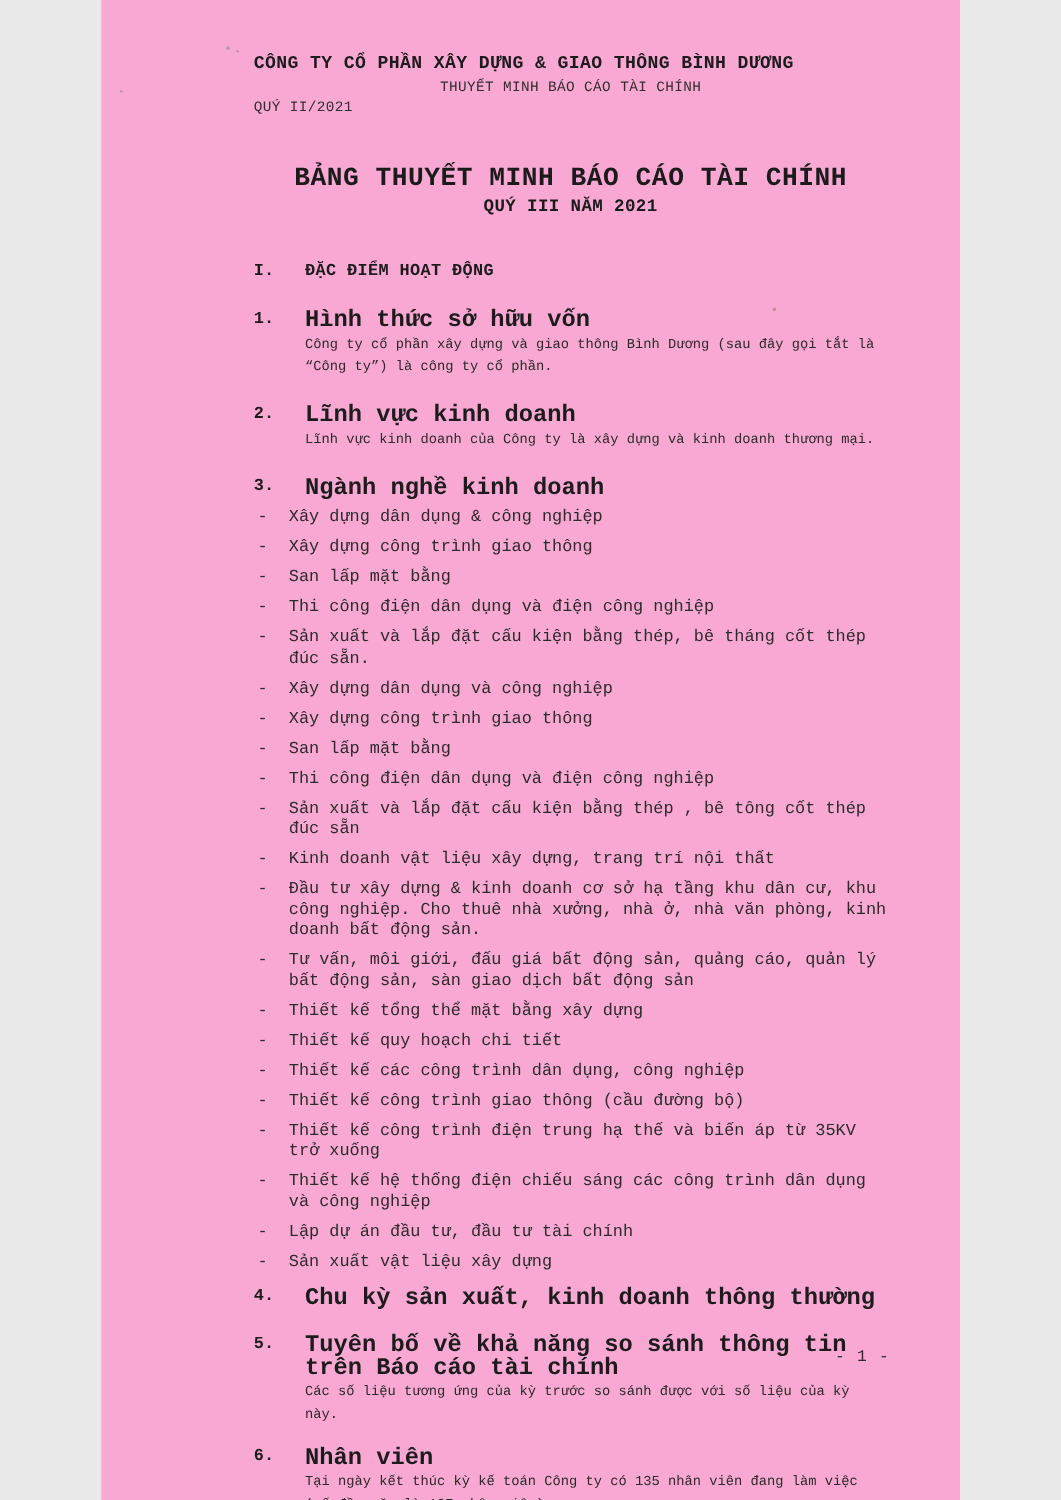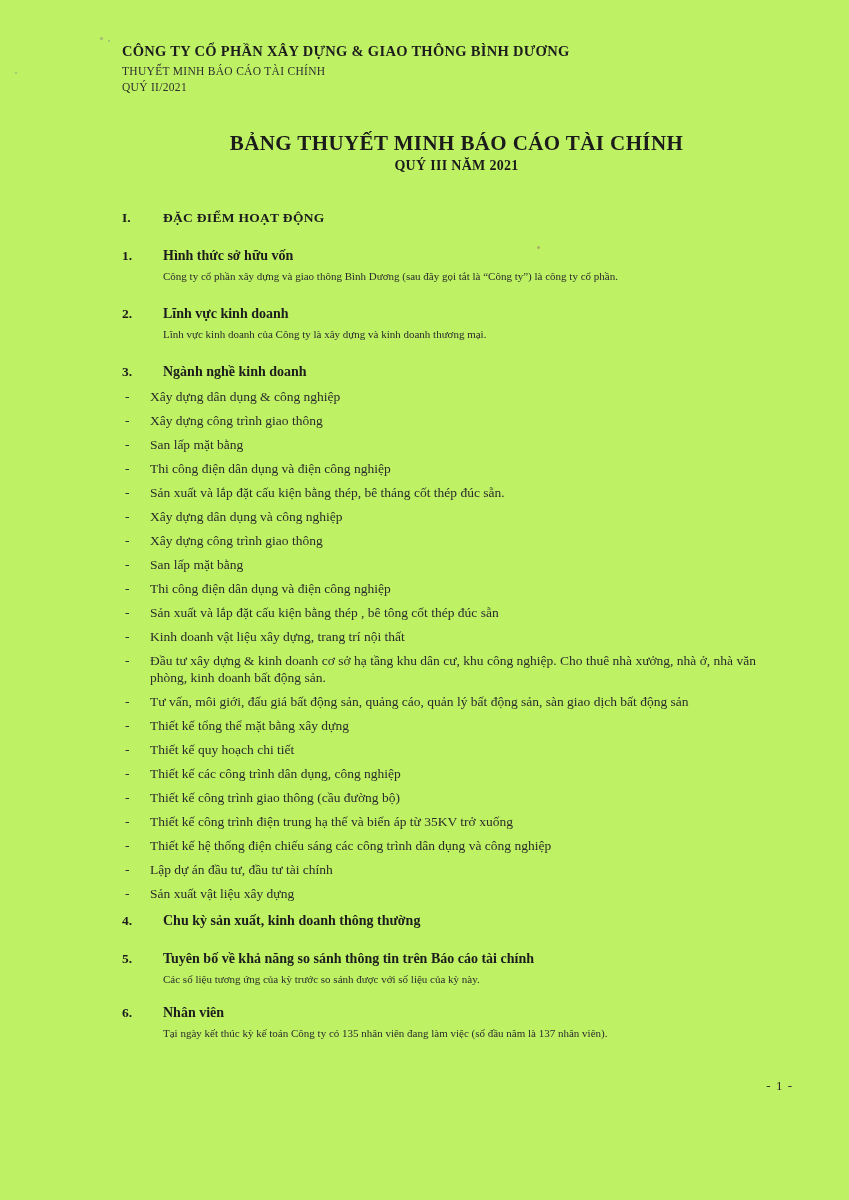--- a/index.html
+++ b/index.html
@@ -1,23 +1,23 @@
 <!DOCTYPE html>
 <html><head>
 <meta charset="utf-8">
 <style>
   * { box-sizing: border-box; margin: 0; padding: 0; }
   html, body { background: #e9e9e9; }
   .page {
     position: relative;
-    width: 849px;
+    width: 687px;
     height: 1200px;
     margin: 0 auto;
-    background: #bef264;
-    font-family: Liberation Serif, serif;
+    background: #f9a8d4;
+    font-family: Liberation Mono, monospace;
     color: #2b2b2b;
     overflow: hidden;
   }
   .content {
     position: relative;
     padding: 42px 58px 0 122px;
   }
   
   .company {
     font-size: 14.5px;
@@ -25,20 +25,21 @@
     color: #1c1c1c;
     letter-spacing: 0.3px;
     line-height: 18px;
   }
   .doc-type {
     font-size: 11.5px;
     color: #2e2e2e;
     letter-spacing: 0.3px;
     margin-top: 4px;
     line-height: 14px;
+    text-align: center;
   }
   .period {
     font-size: 11.5px;
     color: #2e2e2e;
     letter-spacing: 0.3px;
     margin-top: 2px;
     line-height: 14px;
   }
   
   .title-block { margin-top: 38px; text-align: center; }
@@ -73,21 +74,21 @@
     color: #1c1c1c;
     letter-spacing: 0.3px;
     line-height: 18px;
   }
   .item { display: flex; margin-top: 20px; }
   .item.tight { margin-top: 10px; }
   .item.mid { margin-top: 16px; }
   .item-content { flex: 1; }
   .item-heading {
     font-weight: bold;
-    font-size: 14px;
+    font-size: 19px;
     color: #1c1c1c;
     line-height: 18px;
   }
   .item-body {
     font-size: 11px;
     color: #2b2b2b;
     margin-top: 2px;
     line-height: 18px;
   }
   .item-body:empty { display: none; }

